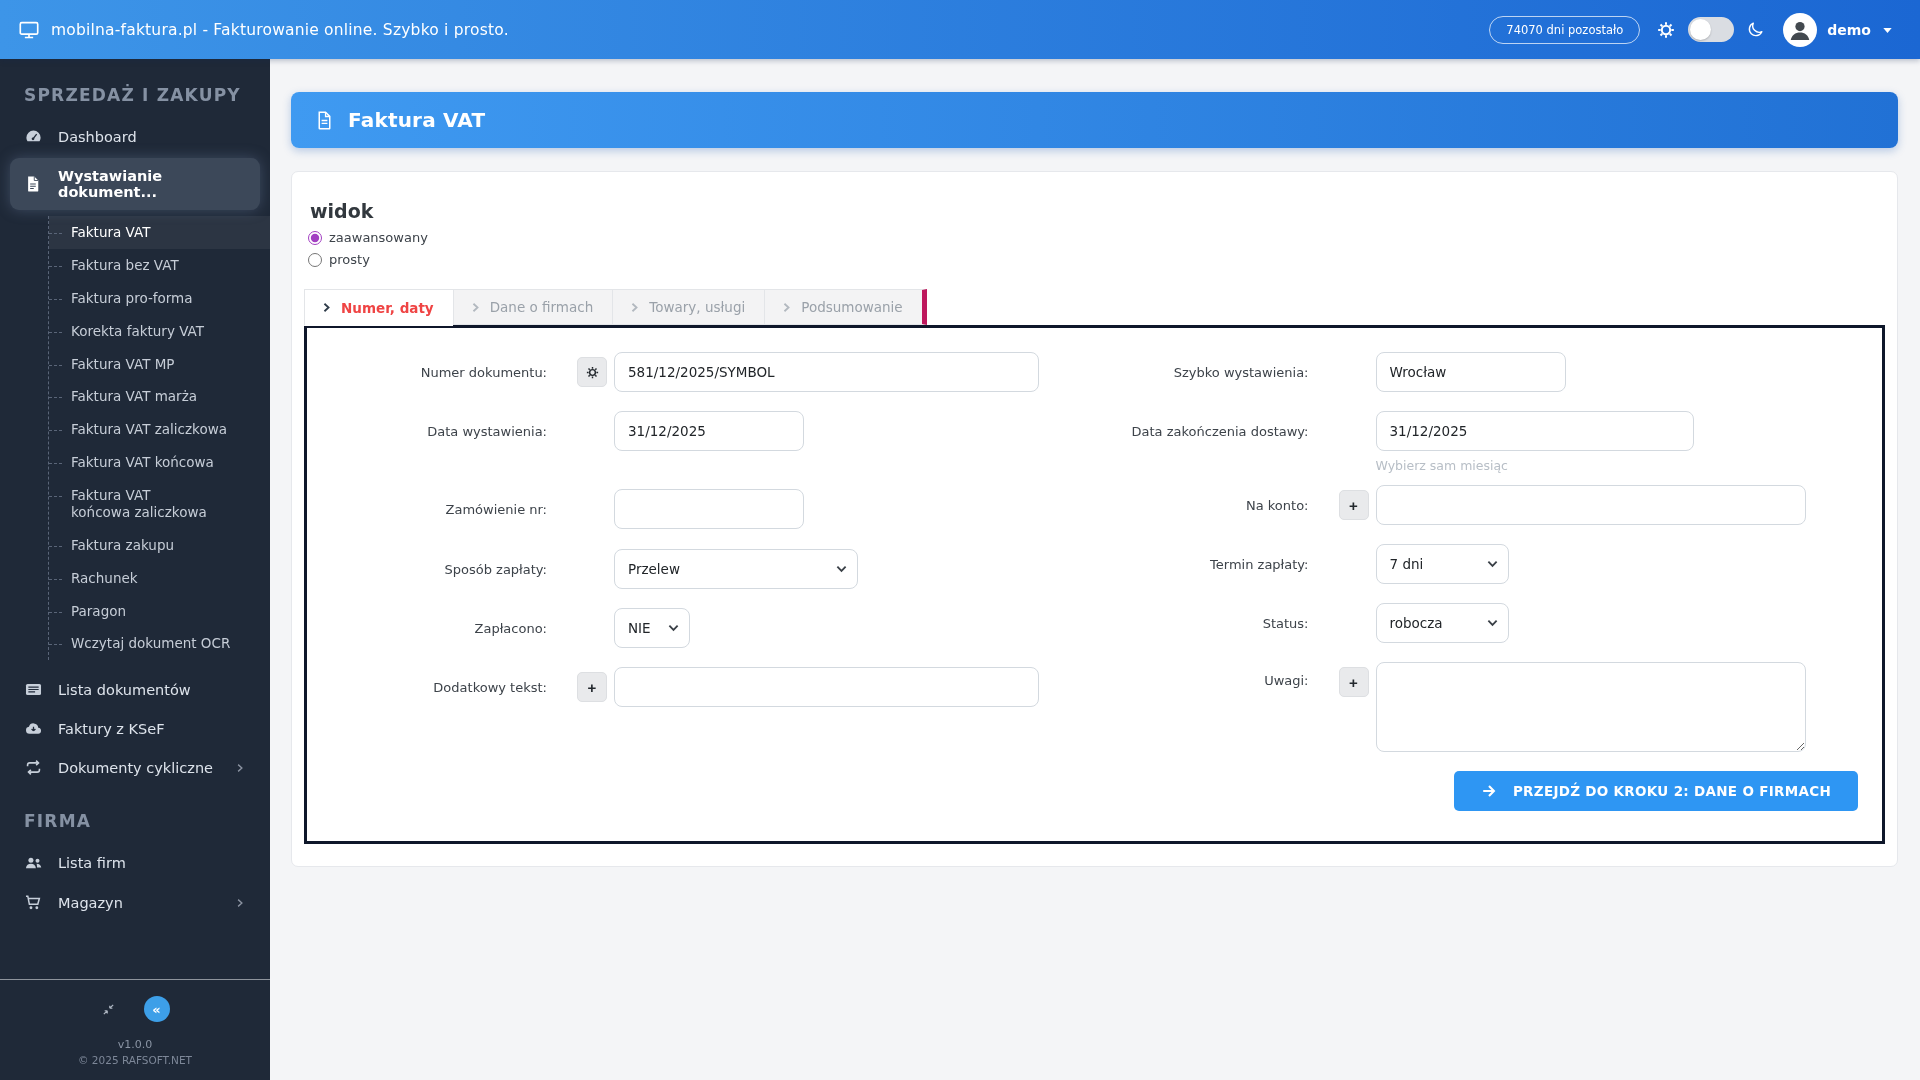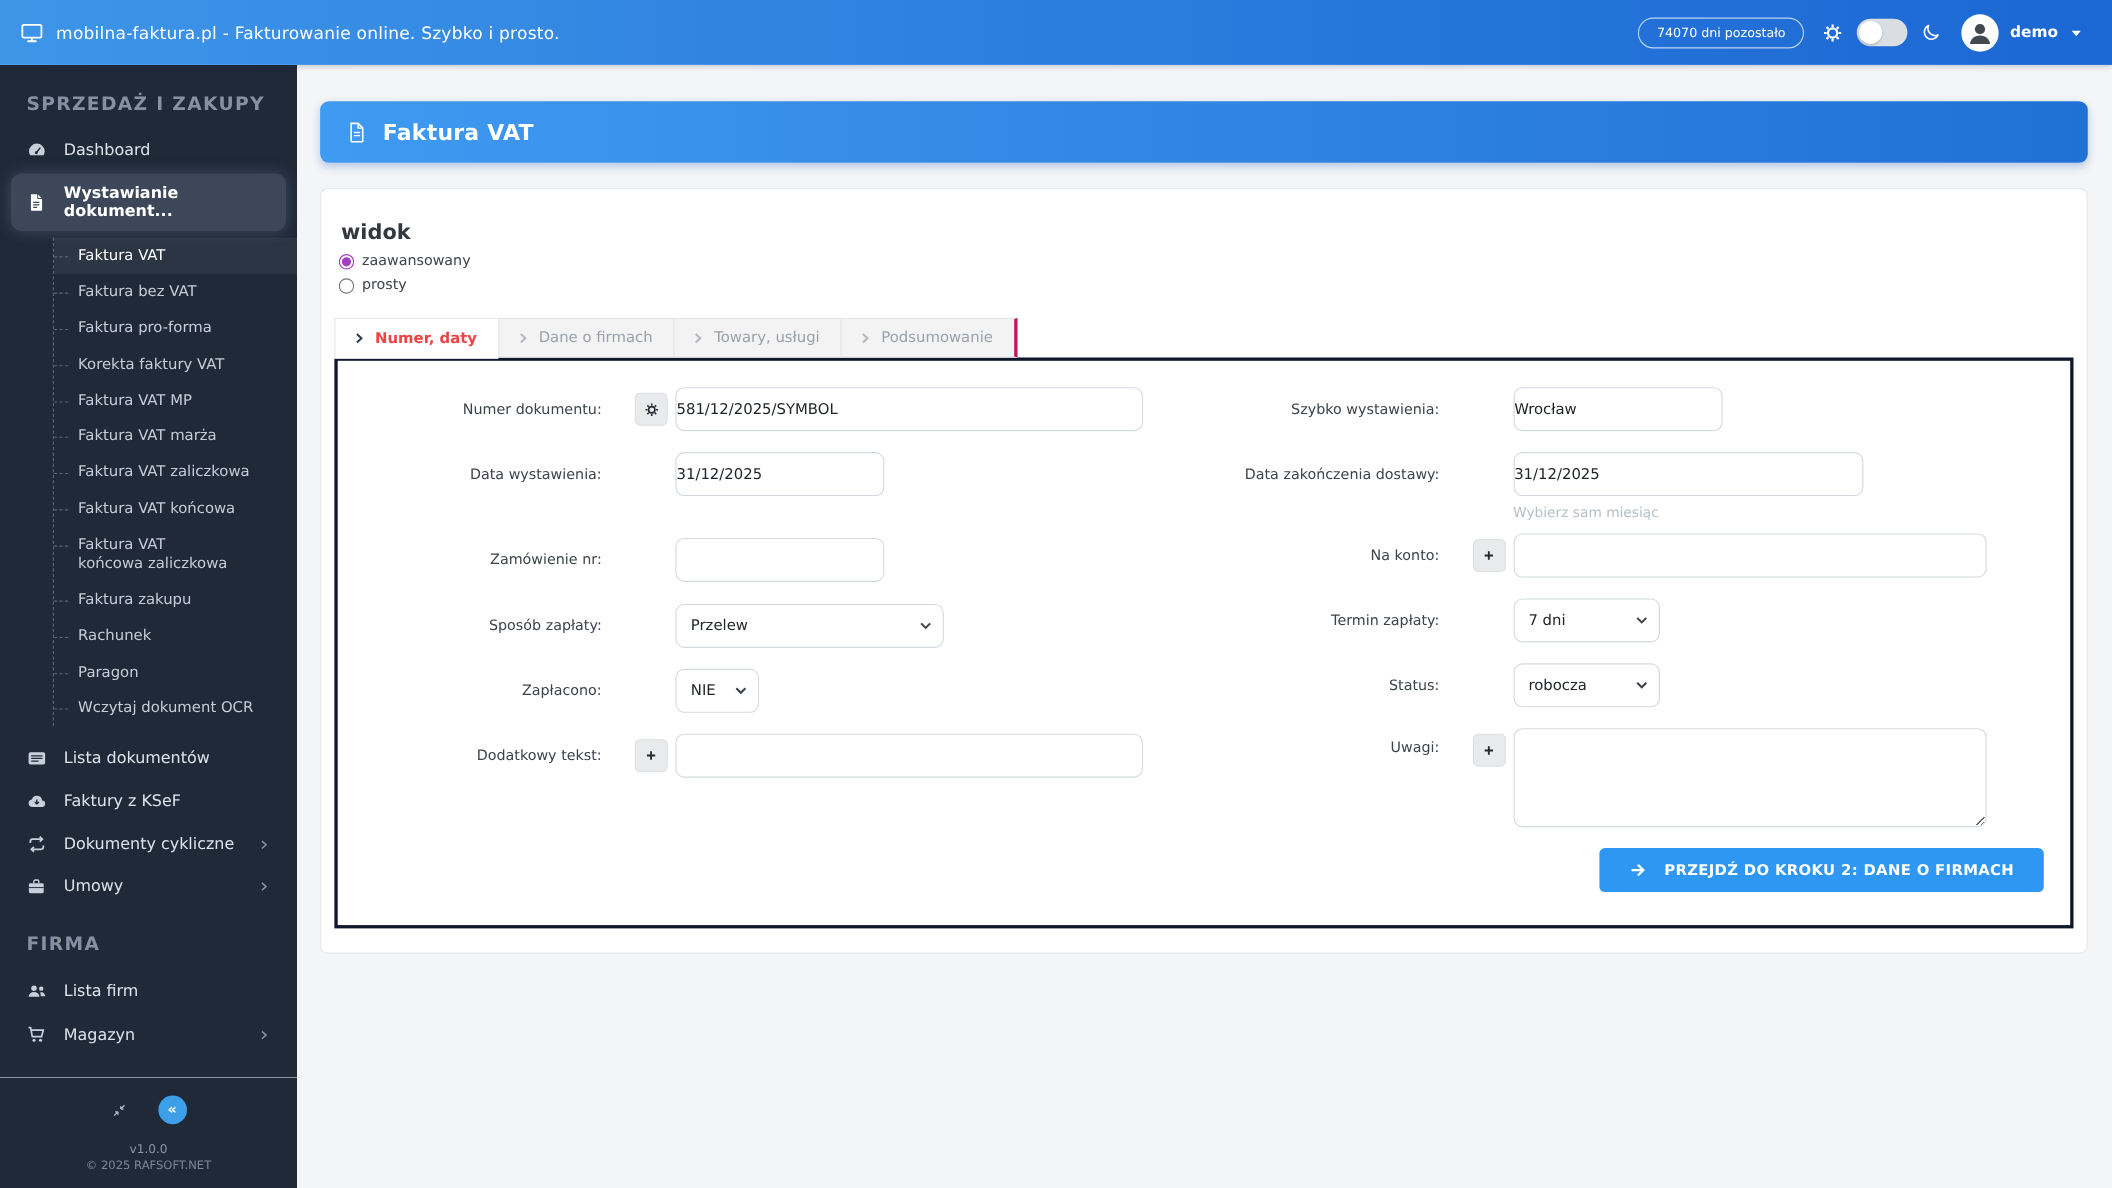--- a/index.html
+++ b/index.html
@@ -67,39 +67,39 @@
   }
   .widok-head{ font-size:19px; color:#32383e; margin:0 0 8px 6px; }
   .radio-row{ display:flex; align-items:center; gap:7px; margin:0 0 7px 4px; font-size:13px; color:#3d434a; }
   .radio-row input{ width:14px; height:14px; accent-color:#a23fc2; }
 
   .tabs{ display:flex; margin:22px 0 0 0; position:relative; z-index:2; }
   .tab{
     display:flex; align-items:center; gap:9px; padding:9px 19px 9px 16px; font-size:13.5px;
     background:#f3f3f4; border:1px solid #e3e5e8; border-right:none; color:#9aa1a9; cursor:pointer;
   }
-  .tab:last-child{ border-right:3px solid #be185d; }
+  .tab:last-child{ border-right:5px solid #be185d; }
   .tab .tchev{ color:#b2b8bf; }
   .tab.active{ background:#fff; color:#ef4444; font-weight:700; border-bottom:1px solid #fff; margin-bottom:-1px; }
   .tab.active .tchev{ color:#2e3b49; }
 
   .tab-panel{ border:3px solid #0f172a; padding:24px 22px 30px 0; }
   .form-grid{ display:grid; grid-template-columns:1fr 1fr; }
   .frow{ display:flex; align-items:center; margin-bottom:19px; }
   .frow.top{ align-items:flex-start; }
   .flabel{ width:240px; text-align:right; font-size:13px; color:#3d434a; flex:0 0 240px; }
   .flabel-r{ width:225px; flex-basis:225px; }
   .ctl{ margin-left:30px; display:flex; align-items:center; }
   .ctl .slot{ width:37px; flex:0 0 37px; display:flex; align-items:center; }
   .mini-btn{
     width:30px; height:30px; border-radius:5px; background:#e9eaec; border:1px solid #dddfe2;
     display:flex; align-items:center; justify-content:center; color:#23282d; cursor:pointer; font-weight:700; font-size:15px;
   }
   input.tx, textarea.tx{
-    border:1px solid #d3d9df; border-radius:8px; height:40px; padding:0 0;
+    border:1px solid #d3d9df; border-radius:8px; height:40px; padding:0 13px;
     font-size:13.5px; color:#212529; font-family:inherit; background:#fff; outline:none;
   }
   textarea.tx{ padding:9px 13px; height:90px; resize:both; }
   .w-425{ width:425px; } .w-190{ width:190px; } .w-318{ width:318px; } .w-430{ width:430px; }
   .sel-wrap{ position:relative; display:inline-block; }
   select.sel{
     appearance:none; -webkit-appearance:none; border:1px solid #d3d9df; border-radius:8px; height:40px;
     padding:0 32px 0 13px; font-size:13.5px; color:#212529; background:#fff; font-family:inherit; outline:none; cursor:pointer;
   }
   .sel-caret{ position:absolute; right:11px; top:16px; pointer-events:none; }
@@ -235,35 +235,20 @@
         </svg>
     </span>
     <span>Dokumenty cykliczne</span>
     <span class="chev">
       <svg width="12" height="12" viewBox="0 0 16 16">
           <path d="M5.5 3.5L10.5 8l-5 4.5" fill="none" stroke="currentColor" stroke-width="1.8"></path>
         </svg>
     </span>
   </div>
 
-  <div class="side-item">
-    <span class="icn">
-      <svg width="18" height="18" viewBox="0 0 24 24">
-          <rect x="3" y="8" width="18" height="12" rx="1.8" fill="currentColor"></rect>
-          <path d="M9 8V5.6A1.6 1.6 0 0 1 10.6 4h2.8A1.6 1.6 0 0 1 15 5.6V8" fill="none" stroke="currentColor" stroke-width="1.7"></path>
-          <path d="M3 13.2h18" stroke="#1f2938" stroke-width="1.2"></path>
-        </svg>
-    </span>
-    <span>Umowy</span>
-    <span class="chev">
-      <svg width="12" height="12" viewBox="0 0 16 16">
-          <path d="M5.5 3.5L10.5 8l-5 4.5" fill="none" stroke="currentColor" stroke-width="1.8"></path>
-        </svg>
-    </span>
-  </div>
 
   <div class="side-section" style="padding-top:24px">FIRMA</div>
 
   <div class="side-item">
     <span class="icn">
       <svg width="20" height="20" viewBox="0 0 24 24" fill="currentColor">
           <circle cx="8.3" cy="8.8" r="3"></circle>
           <circle cx="16.2" cy="9.3" r="2.4"></circle>
           <path d="M2.3 18.2c.4-3.5 2.9-5.3 6-5.3s5.6 1.8 6 5.3z"></path>
           <path d="M15.2 12.9c2.9.1 5.1 1.6 5.5 4.6h-5z"></path>

